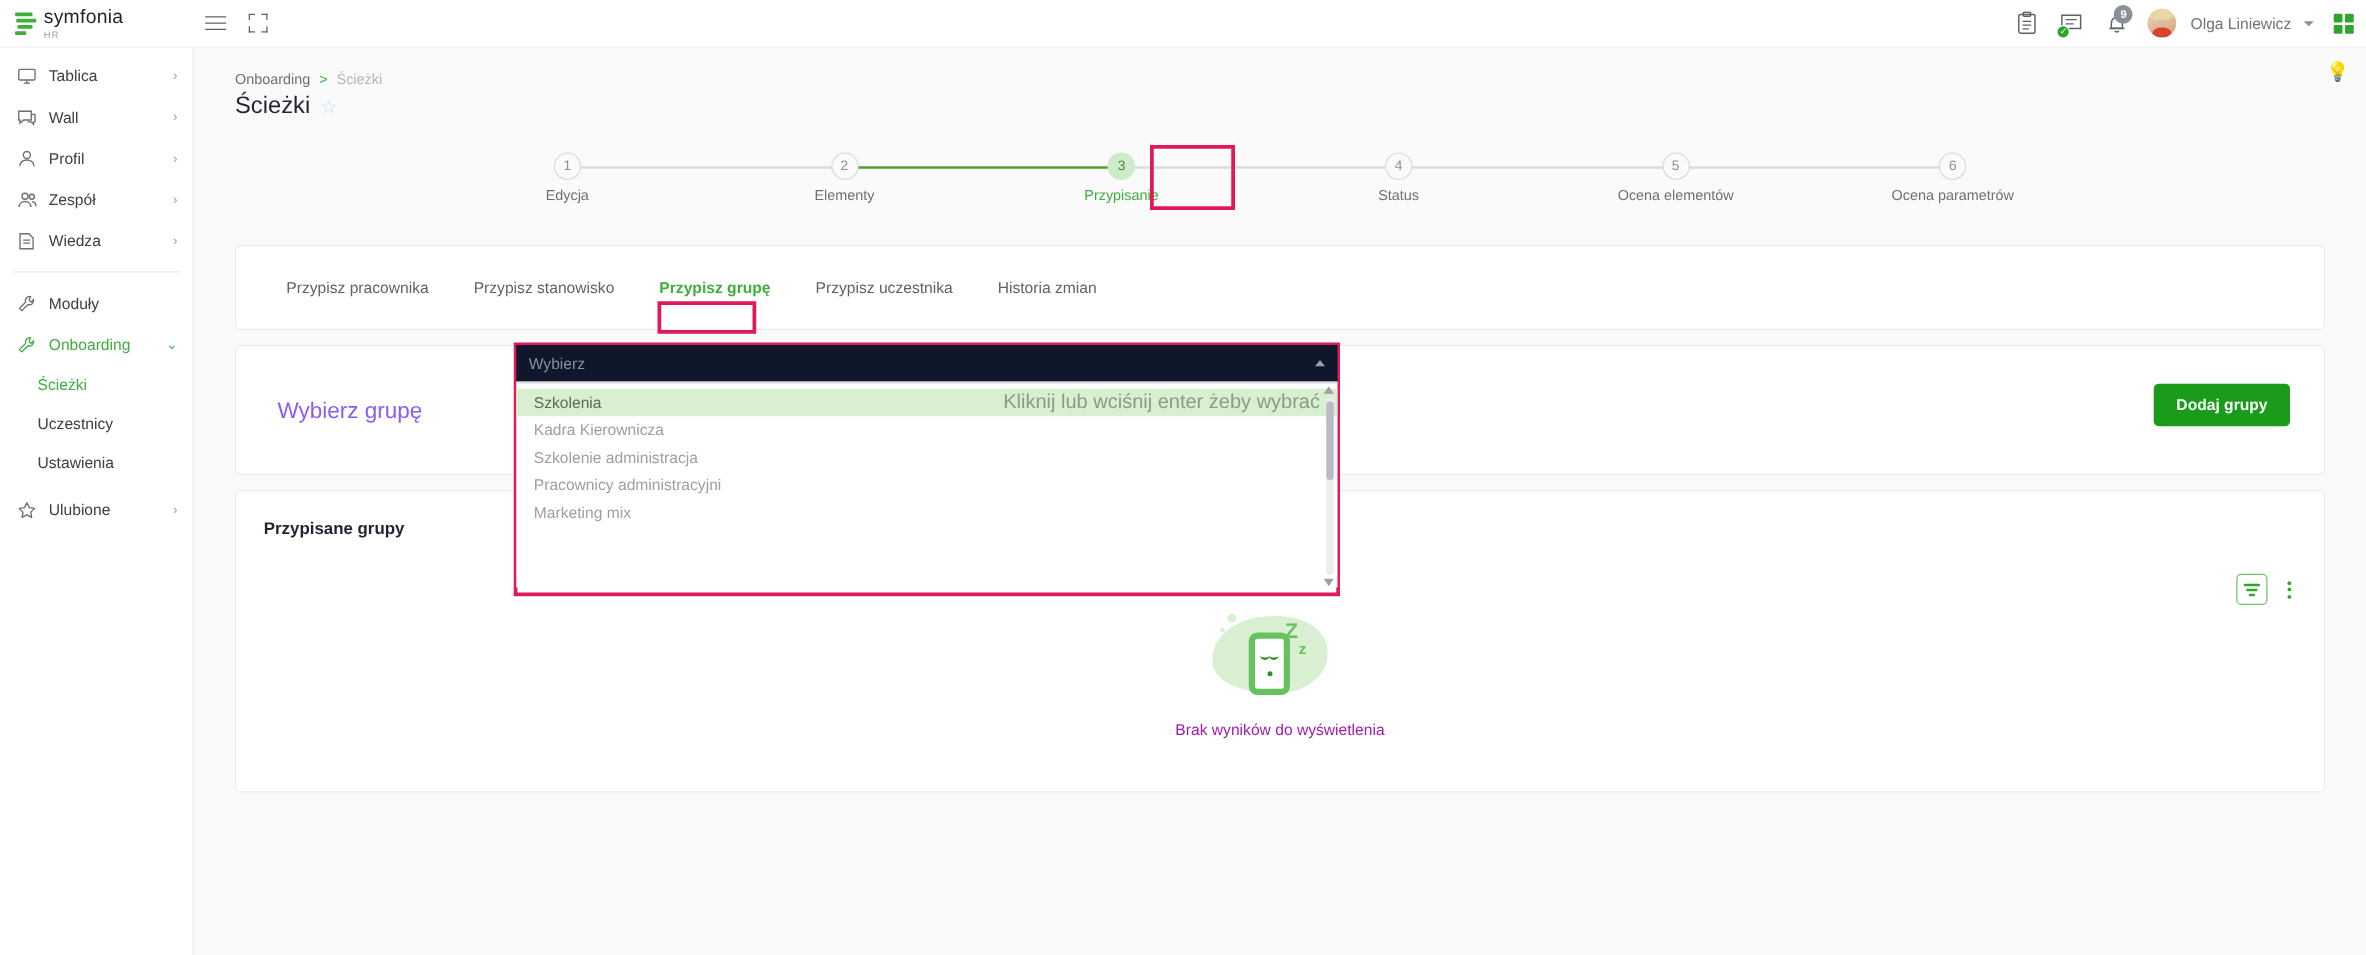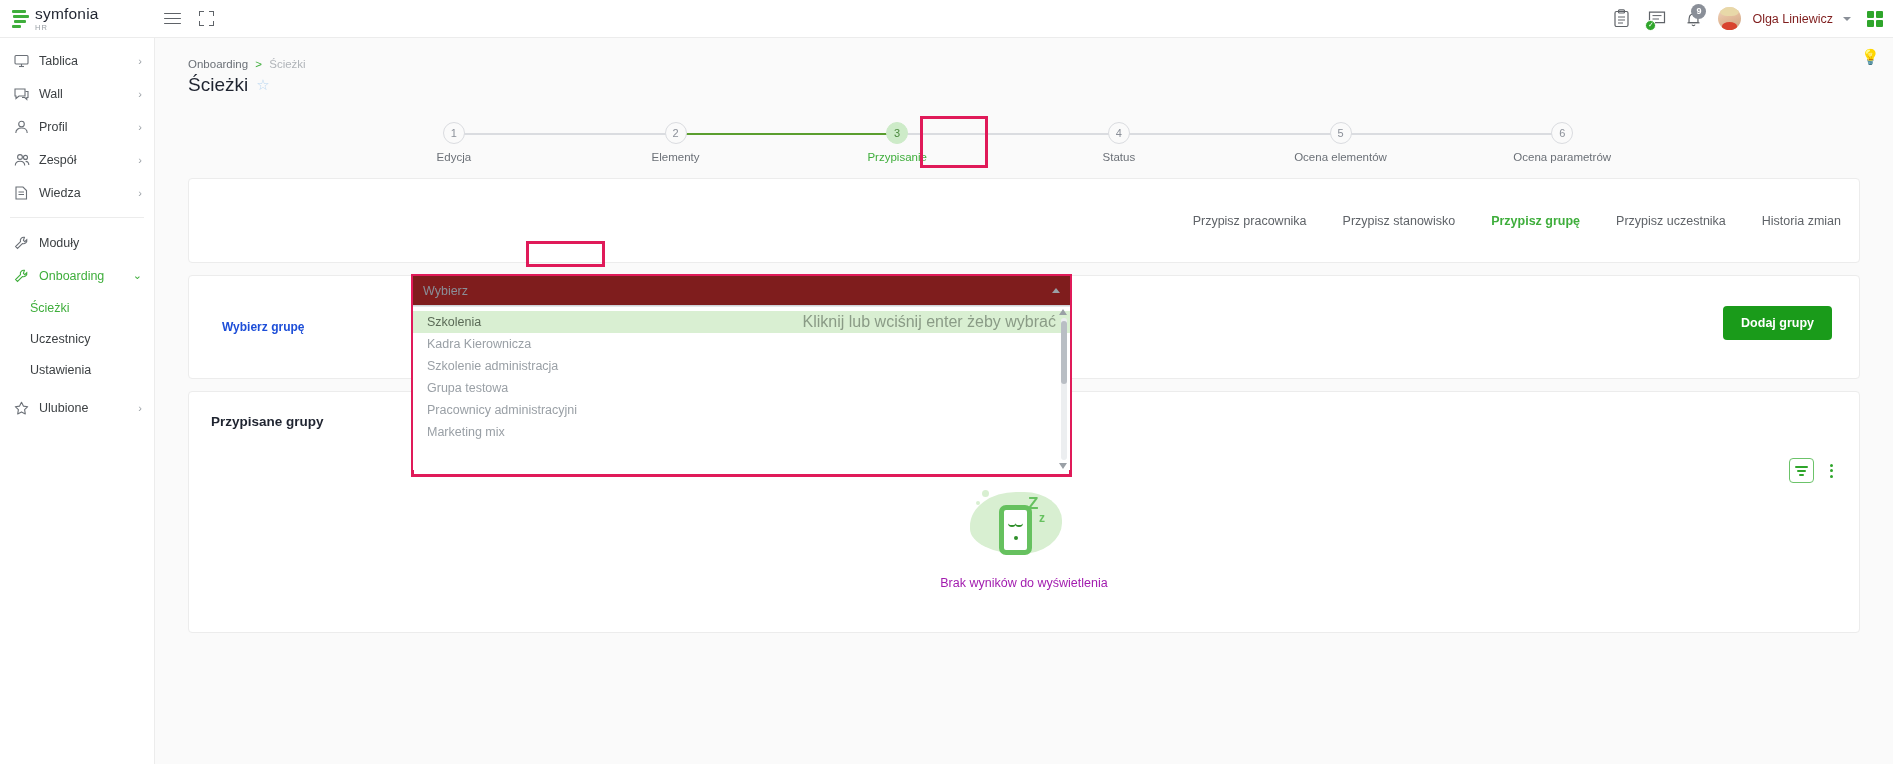--- a/index.html
+++ b/index.html
@@ -70,21 +70,21 @@
     position: relative; overflow: hidden;
   }
   .avatar:before {
     content:""; position:absolute; top:-2px; left:2px; width:19px; height:11px;
     background:#e8d8a8; border-radius: 50% 50% 40% 40%;
   }
   .avatar:after {
     content:""; position:absolute; bottom:0; left:4px; width:15px; height:8px;
     background:#d8432f; border-radius: 50% 50% 0 0;
   }
-  .user-name { font-size: 12.5px; color: #7f1d1d; margin-left: 9px; }
+  .user-name { font-size: 12.5px; color: #737373; margin-left: 9px; }
   .caret-down { width:0;height:0;border-left:4px solid transparent;border-right:4px solid transparent;border-top:4px solid #8a8f98; margin-left:8px;}
   .grid-icon { width: 16px; height: 16px; display:grid; grid-template-columns:1fr 1fr; gap:2px; margin-left:14px; cursor:pointer;}
   .grid-icon span { background:#2fa52b; border-radius:1px;}
   .grid-icon span:nth-child(1){ border-radius: 1px 1px 1px 1px; }
 
   
   .sidebar {
     position: absolute; top: 38px; left: 0; width: 155px; height: 726px;
     background: #ffffff; border-right: 1px solid #ececec; padding-top: 6px;
     z-index: 30;
@@ -138,45 +138,45 @@
   .step.current .step-label { color: #3fae3c; }
   .hl-box {
     position: absolute; border: 3px solid #e01a59; pointer-events: none; z-index: 5;
   }
   #hl-step { left: 765px; top: -6px; width: 68px; height: 52px; }
 
   
   .card {
     background: #ffffff; border: 1px solid #ececec; border-radius: 4px; margin: 0 33px;
   }
-  .tabs-card { height: 85px; display:flex; align-items:center;justify-content:flex-end; }
+  .tabs-card { margin-top: 18px; height: 68px; display:flex; align-items:center; }
   .tabs { display: flex; align-items: center; padding-left: 22px; gap: 0px; }
   .tab {
     font-size: 12.5px; color: #5f6368; padding: 6px 18px; cursor: pointer; position: relative;
   }
   .tab.active { color: #3fae3c; font-weight: 700; }
   #hl-tab { left: 371px; top: 203px; width: 79px; height: 26px; }
 
   .select-card { margin-top: 12px; height: 104px; display:flex; align-items:center; position:relative;}
   .field-label {
-    font-size: 12px; color: #1d4ed8; font-weight: 700; margin-left: 33px; width: 230px;
+    font-size: 18px; color: #8b5cf6; font-weight: 400; margin-left: 33px; width: 230px;
   }
   .btn-primary {
     position:absolute; right: 27px; top: 30px;
     background: #1a9b1a; color: #fff; border: none; border-radius: 4px;
     font-size: 12.5px; font-weight: 700; padding: 10px 18px; cursor: pointer;
     font-family: "Liberation Sans", sans-serif;
   }
 
   
   .dd-wrap {
     position: absolute; left: 413px; top: 276px; width: 657px; z-index: 20;
   }
   .dd-control {
-    height: 30px; background: #7f1d1d; border-bottom: 1px solid #cfd3d7;
+    height: 30px; background: #0f172a; border-bottom: 1px solid #cfd3d7;
     display: flex; align-items: center; padding: 0 10px;
   }
   .dd-placeholder { font-size: 12.5px; color: #8a8f98; }
   .dd-arrow { margin-left: auto; width:0;height:0;border-left:4px solid transparent;border-right:4px solid transparent;border-bottom:5px solid #9aa0a6;}
   .dd-menu {
     background: #fff; border-top: 1px solid #e6e8ea;
     height: 164px; overflow: hidden; position: relative; text-align: center;
   }
   .dd-item {
     height: 22px; display: flex; align-items: center; padding: 0 14px;
@@ -521,23 +521,20 @@
         <span>Szkolenia</span>
         <span class="hint">Kliknij lub wciśnij enter żeby wybrać</span>
       </div>
       <div class="dd-item">
         <span>Kadra Kierownicza</span>
       </div>
       <div class="dd-item">
         <span>Szkolenie administracja</span>
       </div>
       <div class="dd-item">
-        <span>Grupa testowa</span>
-      </div>
-      <div class="dd-item">
         <span>Pracownicy administracyjni</span>
       </div>
       <div class="dd-item">
         <span>Marketing mix</span>
       </div>
     </div>
     <div class="dd-sb">
       <span class="up"></span>
       <span class="track"></span>
       <span class="thumb"></span>

